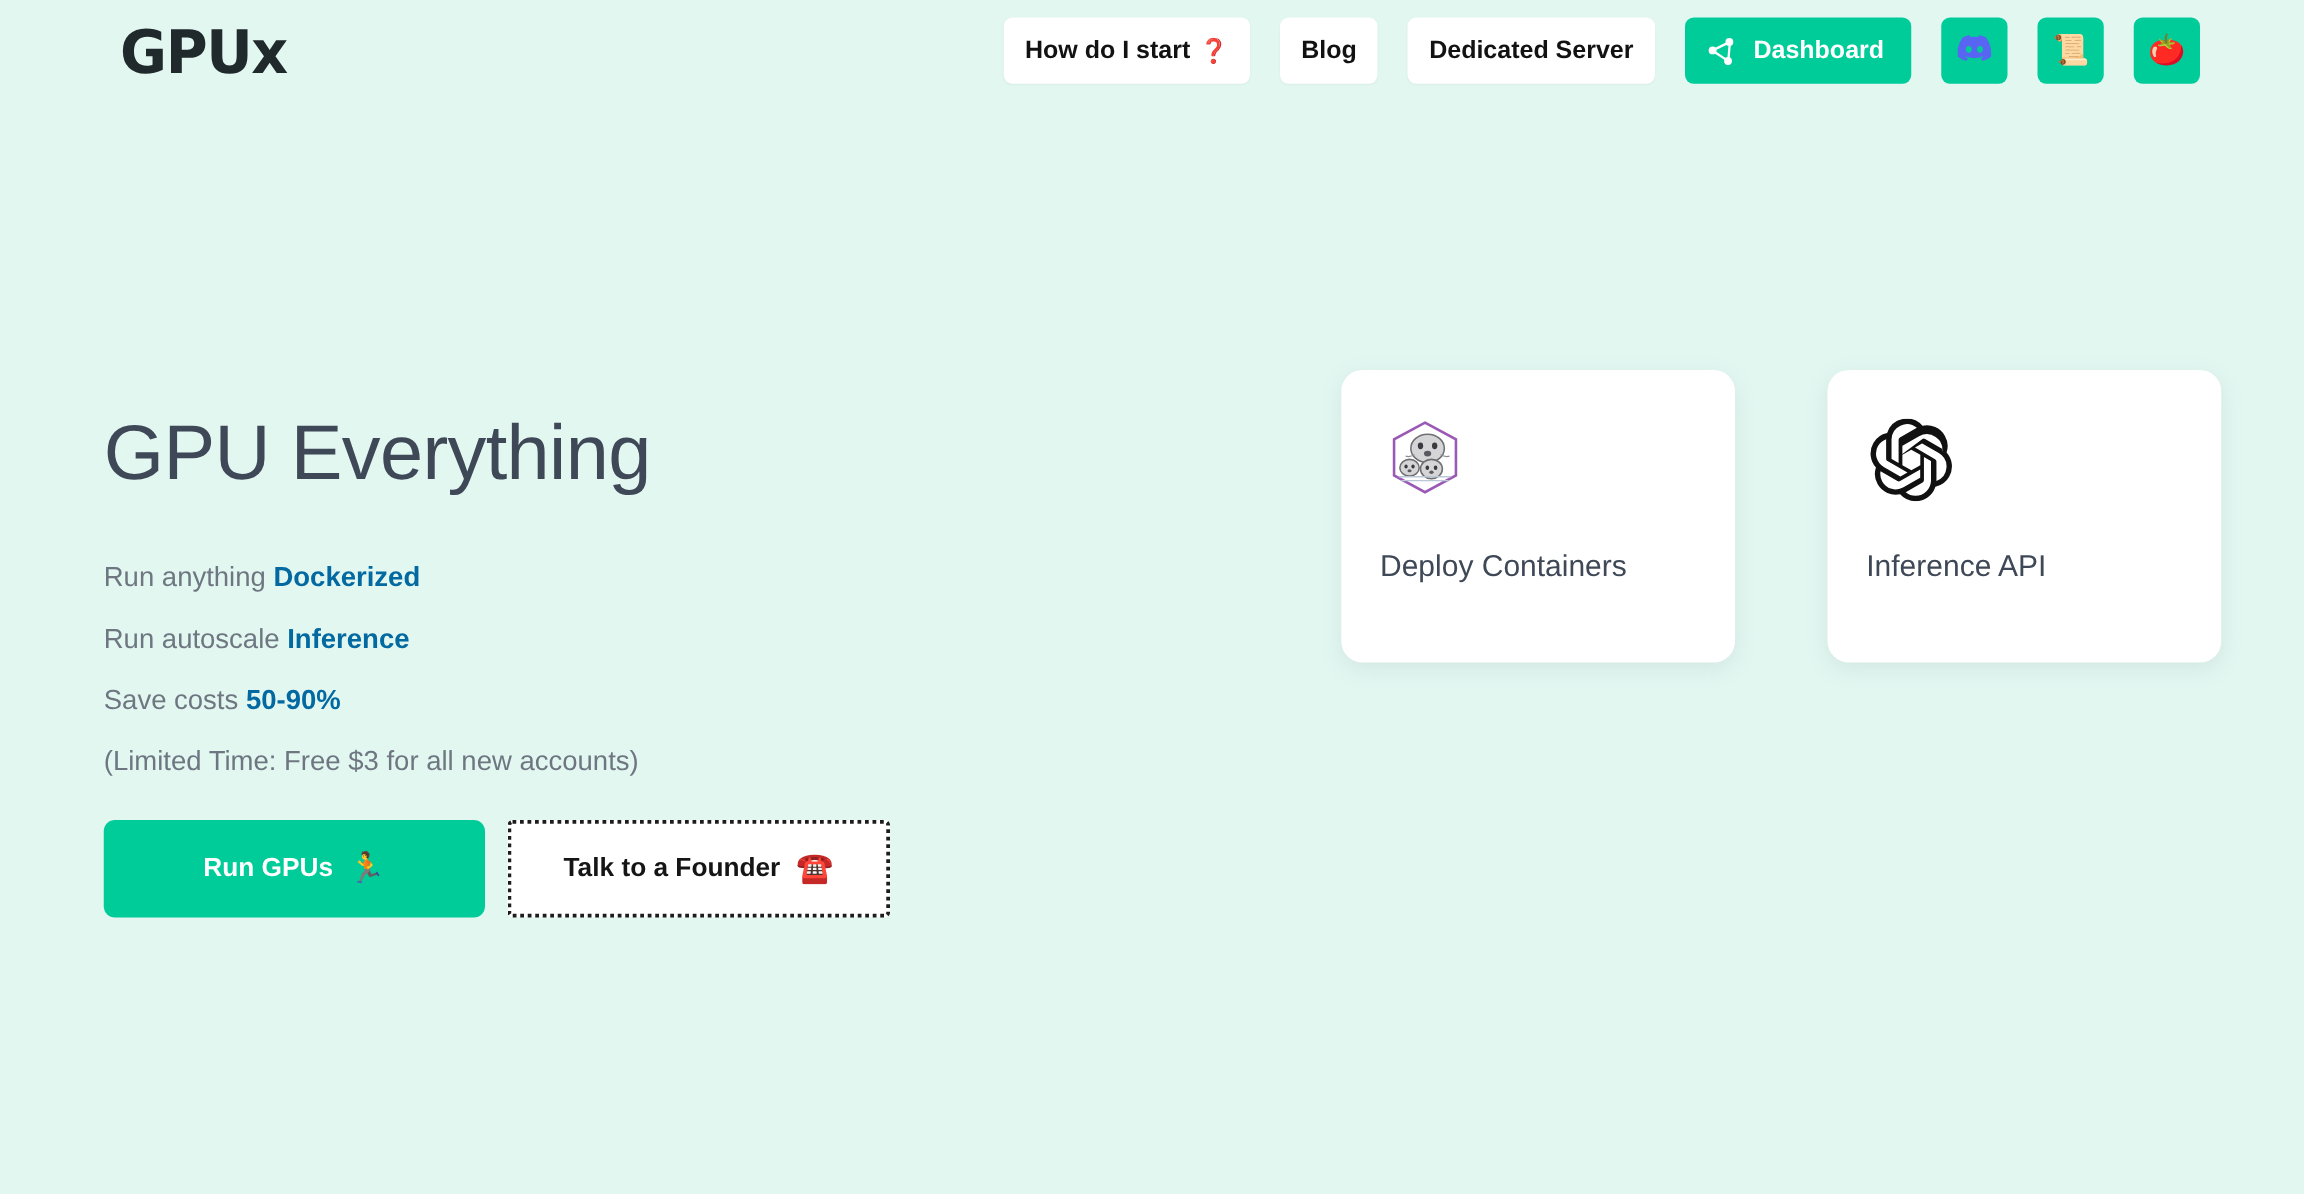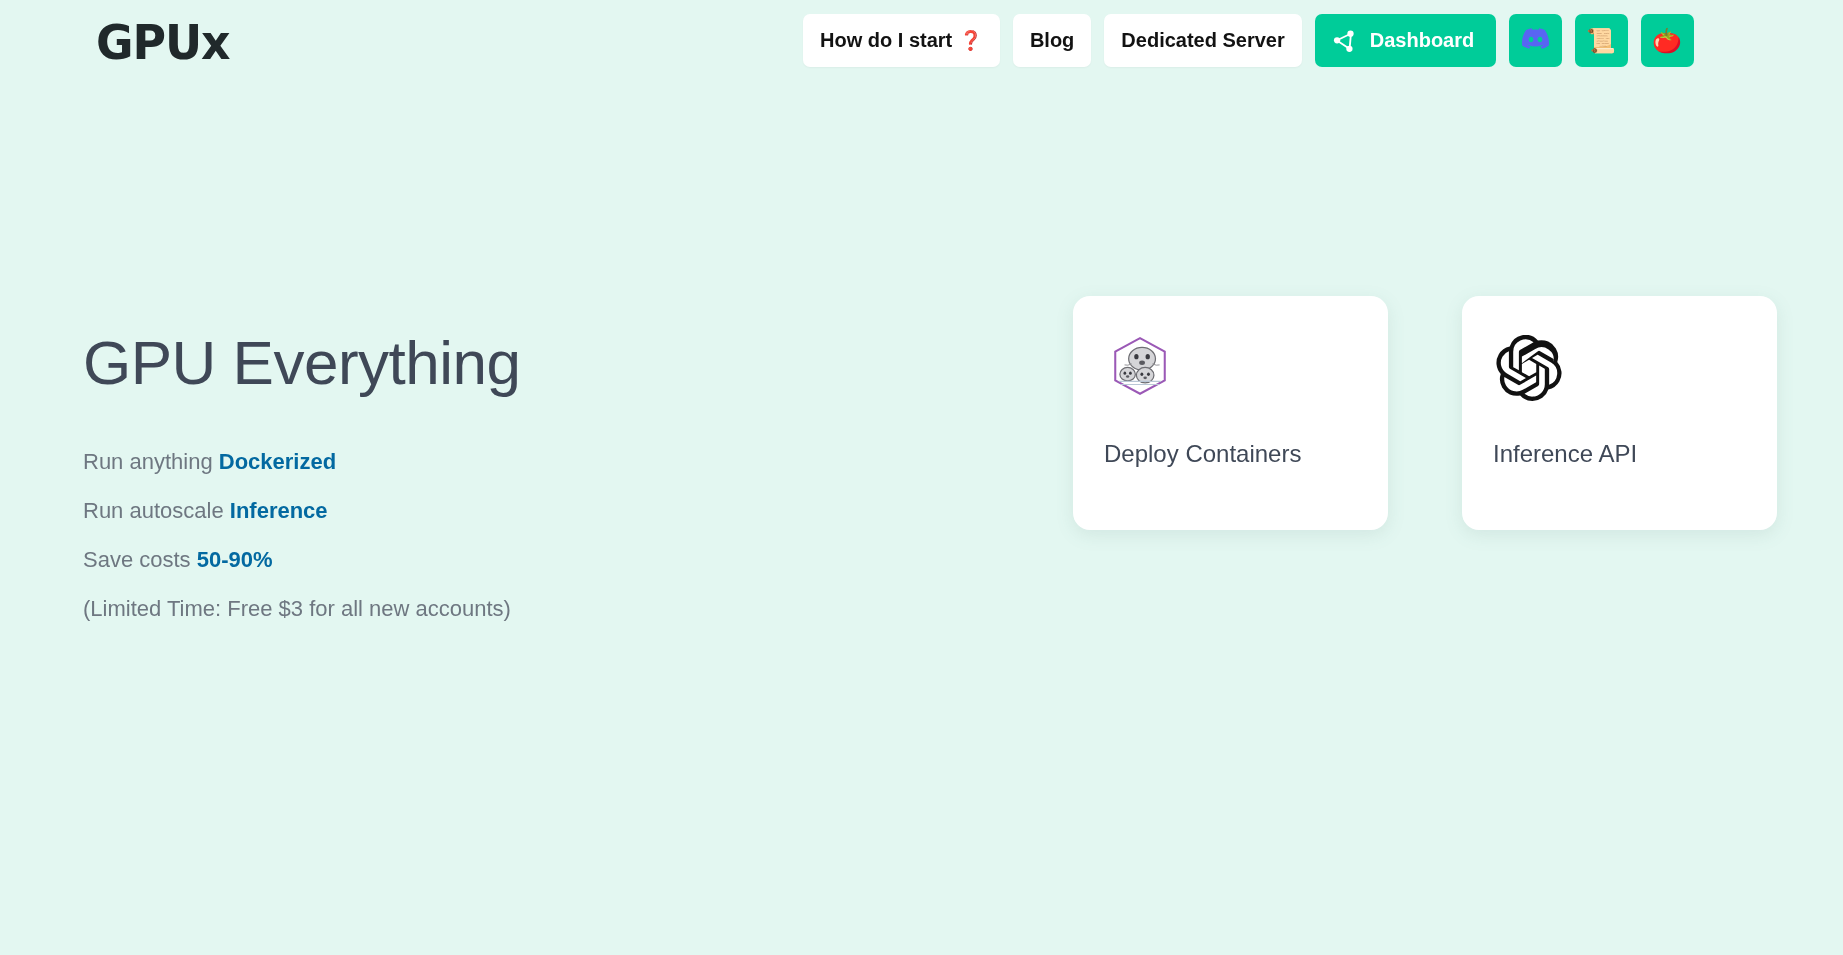--- a/index.html
+++ b/index.html
@@ -39,21 +39,21 @@
     transform: scaleX(1.06);
     transform-origin: left center;
   }
 
   .nav {
     position: absolute;
     left: 803px;
     top: 14px;
     display: flex;
     align-items: stretch;
-    gap: 13px;
+    gap: 24px;
     height: 53px;
   }
 
   .nav-btn {
     background: #ffffff;
     border-radius: 7px;
     display: flex;
     align-items: center;
     justify-content: center;
     padding: 0 17px;
@@ -295,20 +295,33 @@
   <div class="bullet">
     <span>Run autoscale </span><b>Inference</b>
   </div>
 
   <div class="bullet">
     <span>Save costs </span><b>50-90%</b>
   </div>
 
   <div class="note">(Limited Time: Free $3 for all new accounts)</div>
 
+  <div class="cta-row">
+
+    <div class="cta-primary">
+      <span>Run GPUs</span>
+      <span class="cta-emoji">🏃</span>
+    </div>
+
+    <div class="cta-secondary">
+      <span>Talk to a Founder</span>
+      <span class="cta-emoji">☎️</span>
+    </div>
+
+  </div>
 </div>
 
 <div class="cards">
 
   <div class="card">
     <div class="card-icon">
       <svg width="66" height="66" viewBox="0 0 64 64">
         <polygon points="32,3 56,16 56,44 32,57 8,44 8,16" fill="none" stroke="#9b59b6" stroke-width="2"></polygon>
         <ellipse cx="34" cy="23" rx="13" ry="11" fill="#d5d5d8" stroke="#6e6e73" stroke-width="1.2"></ellipse>
         <ellipse cx="28.5" cy="21" rx="2.1" ry="2.6" fill="#3a3a40"></ellipse>

